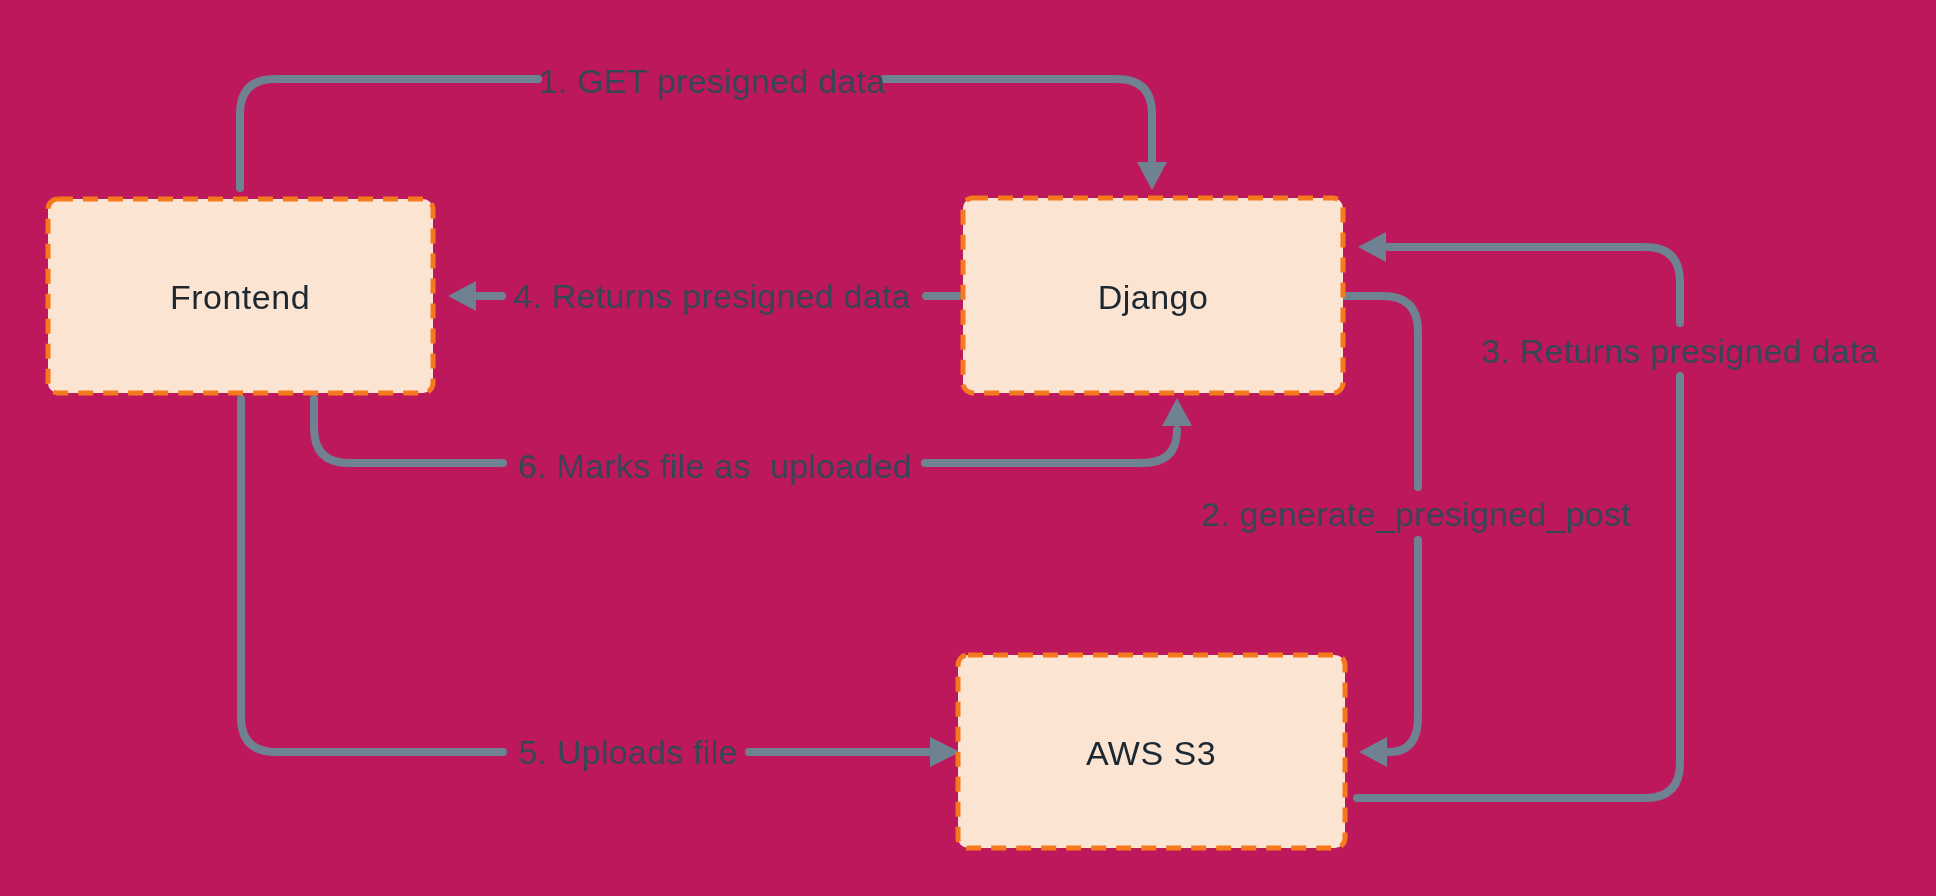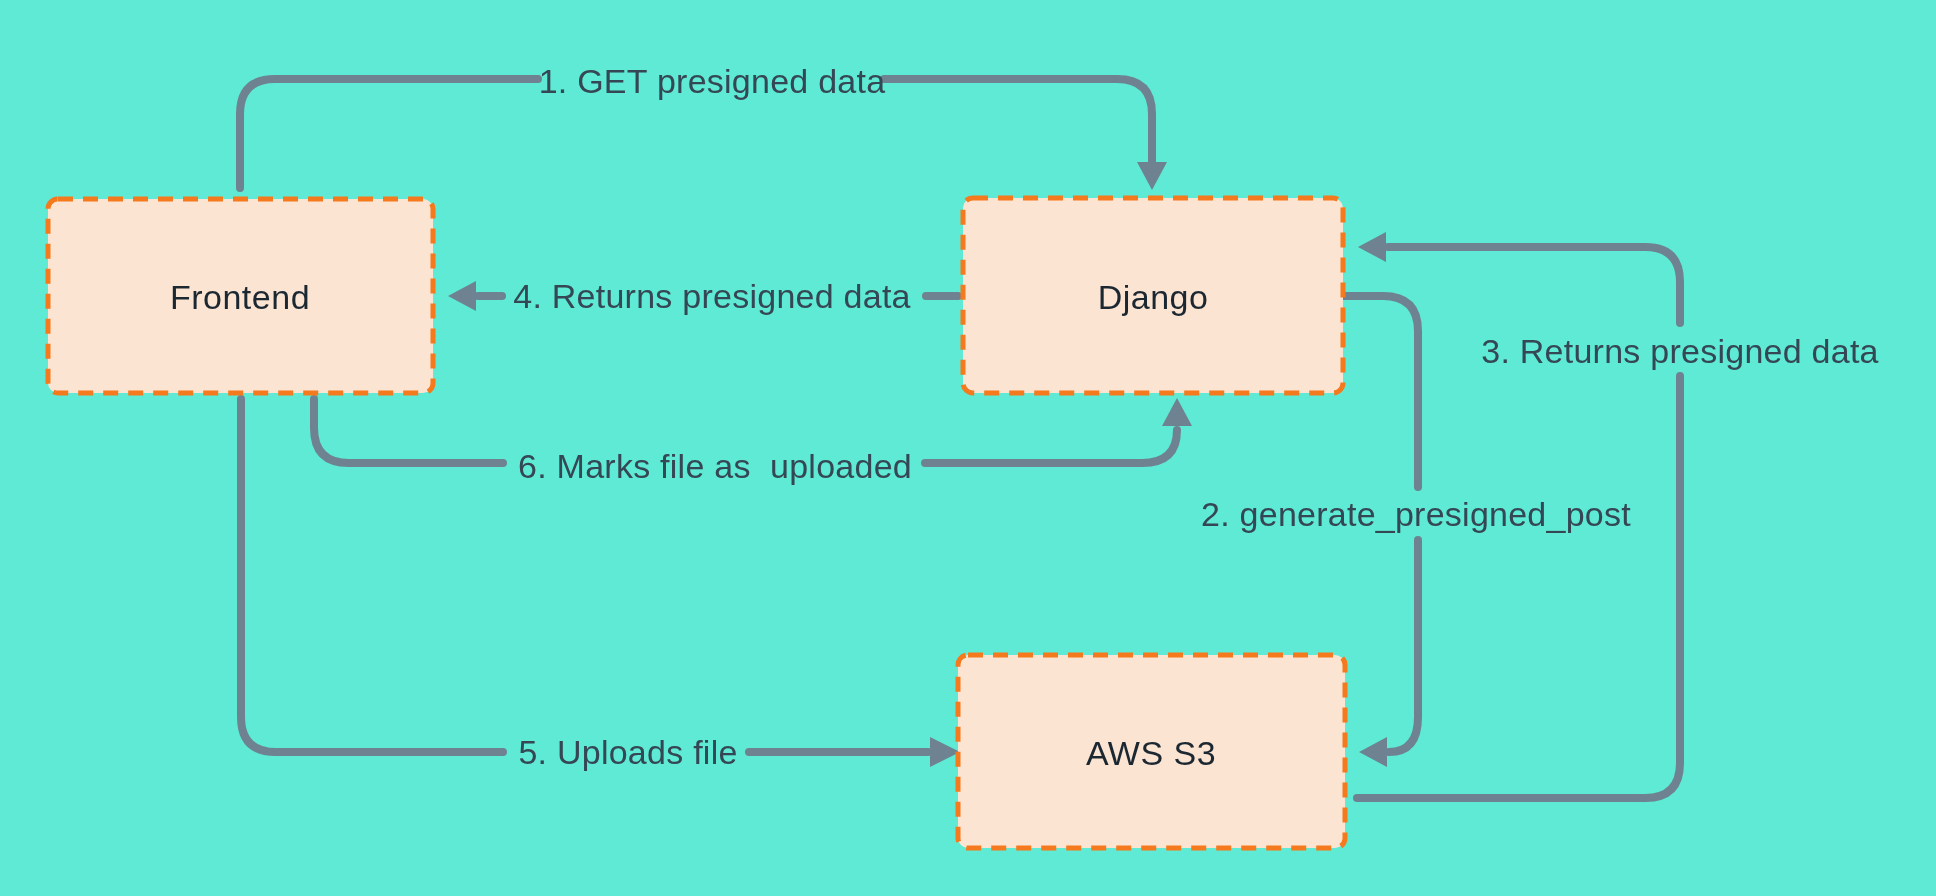--- a/index.html
+++ b/index.html
@@ -4,21 +4,21 @@
 <style>
   html, body {
     margin: 0;
     padding: 0;
     background: #edf2f5;
   }
   .stage {
     position: relative;
     width: 1936px;
     height: 896px;
-    background: #5eead4;
+    background: #be185d;
     overflow: hidden;
     font-family: "Liberation Sans", sans-serif;
   }
   svg { display: block; }
 
   .node-rect {
     fill: #fce4d3;
     stroke: #f5791d;
     stroke-width: 5;
     stroke-dasharray: 15 10;

